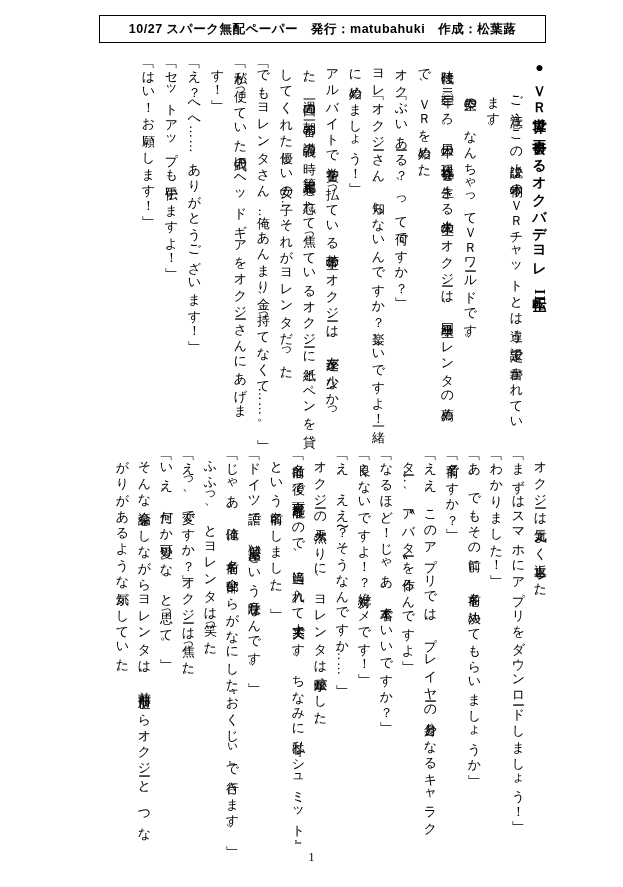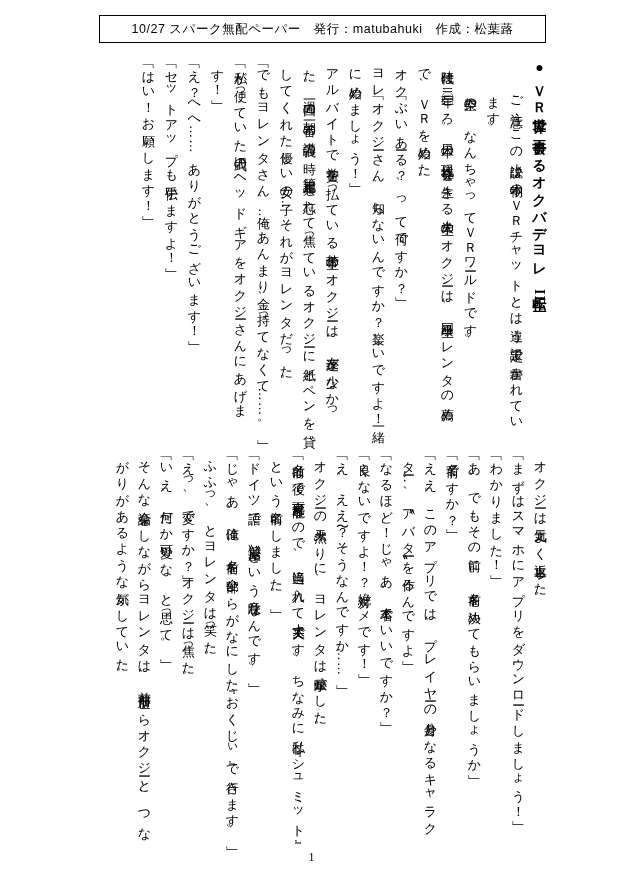--- a/index.html
+++ b/index.html
@@ -15,21 +15,21 @@
     background: #ffffff;
     overflow: hidden;
   }
   .header-box {
     position: absolute;
     top: 15px; left: 99px;
     width: 447px; height: 28px;
     border: 1.5px solid #000;
     display: flex; align-items: center; justify-content: center;
     font-family: "Liberation Sans", "DejaVu Sans", sans-serif;
-    font-weight: normal;
+    font-weight: bold;
     font-size: 12.5px;
     letter-spacing: 0.5px;
     white-space: nowrap;
   }
   .band {
     position: absolute;
     right: 72px;
     width: 466px;
     writing-mode: vertical-rl;
     text-orientation: mixed;

